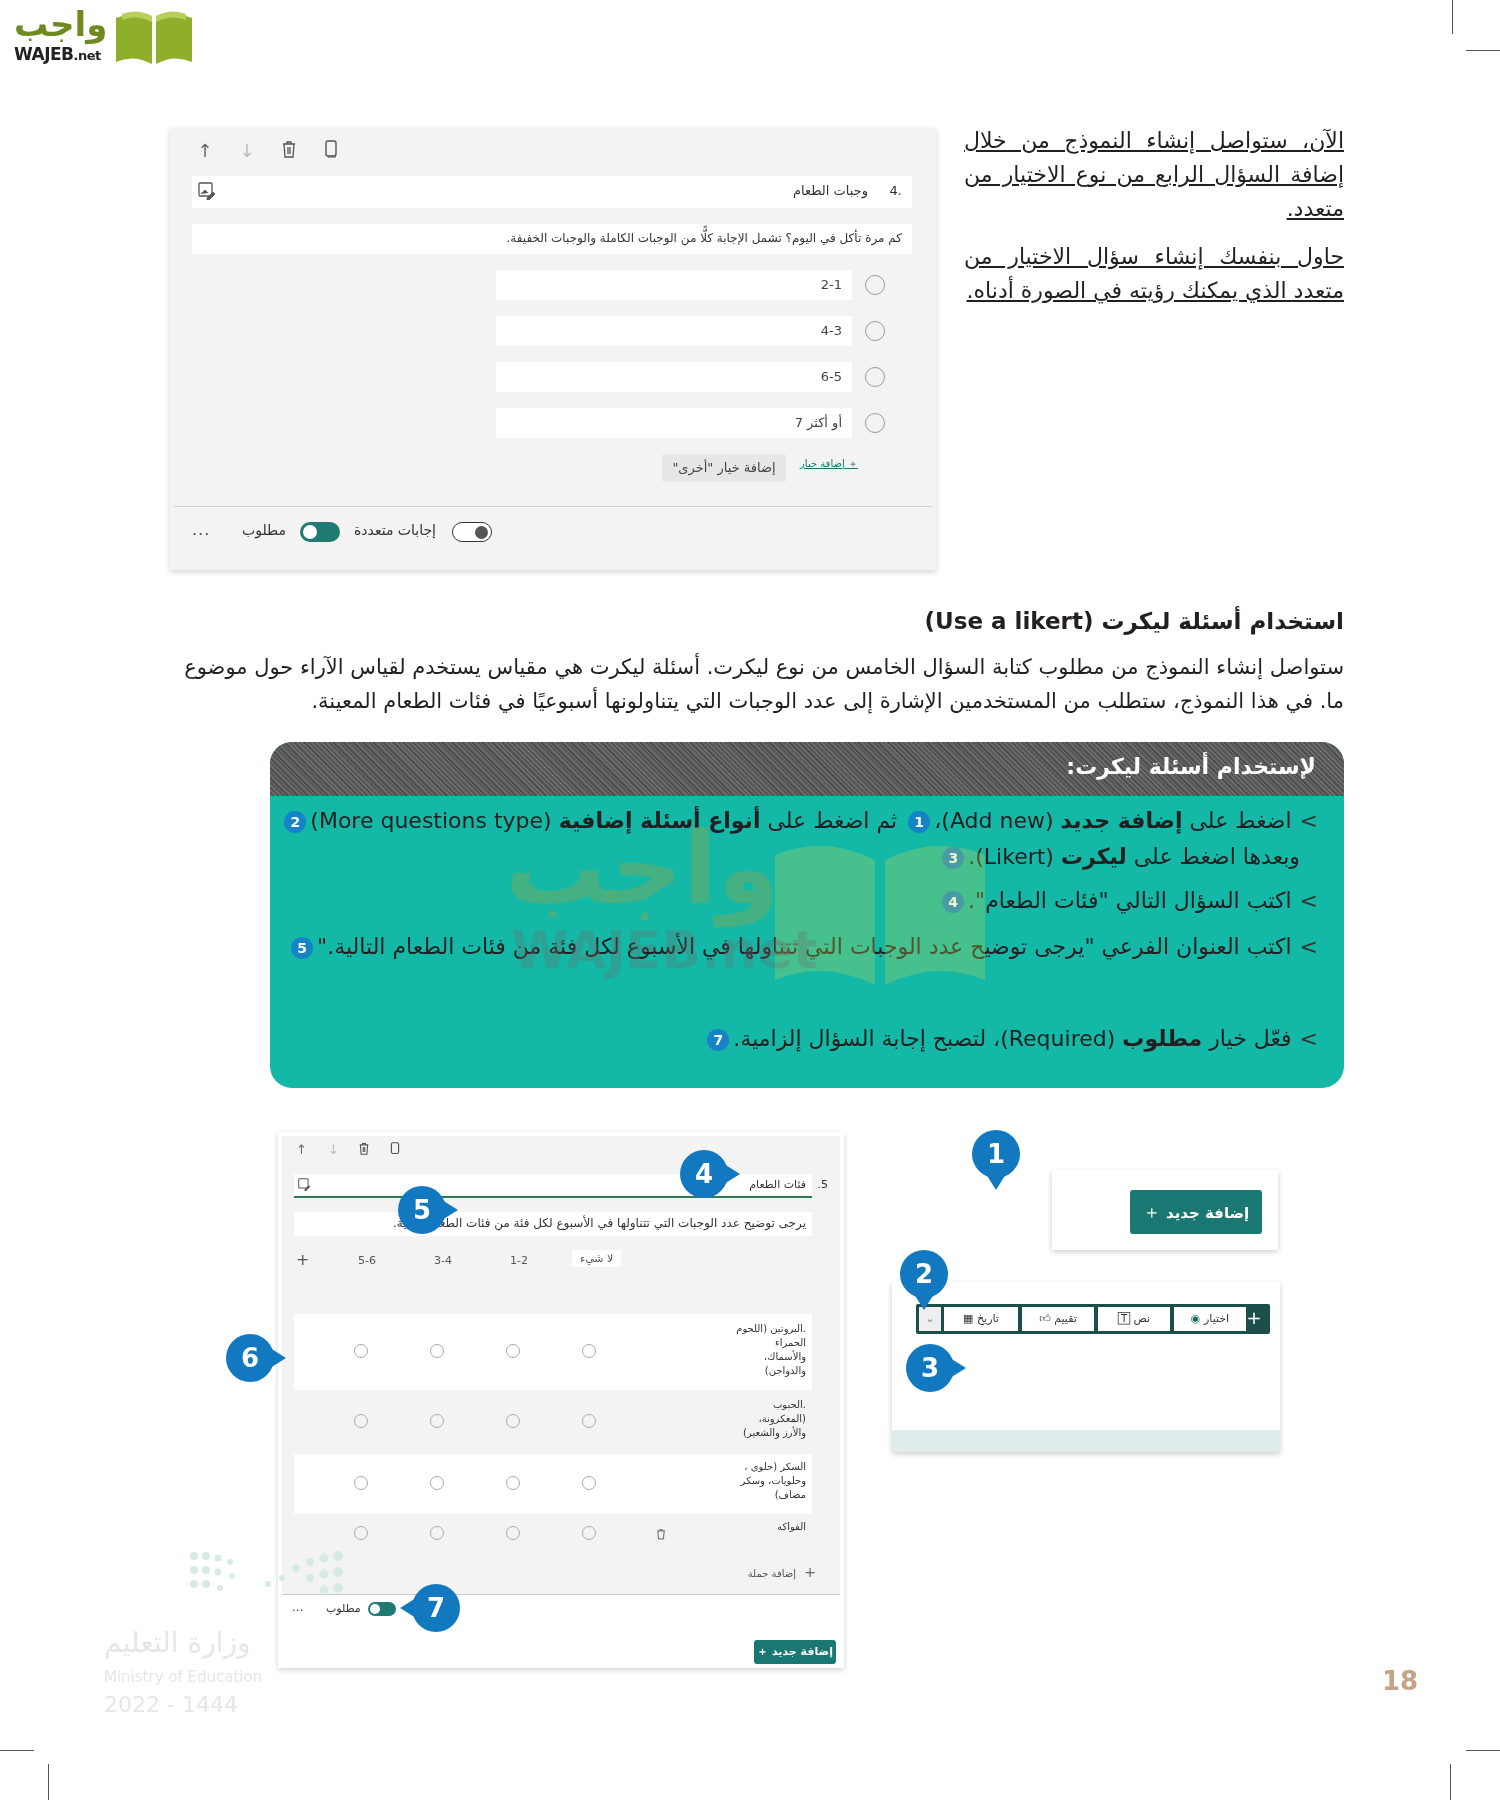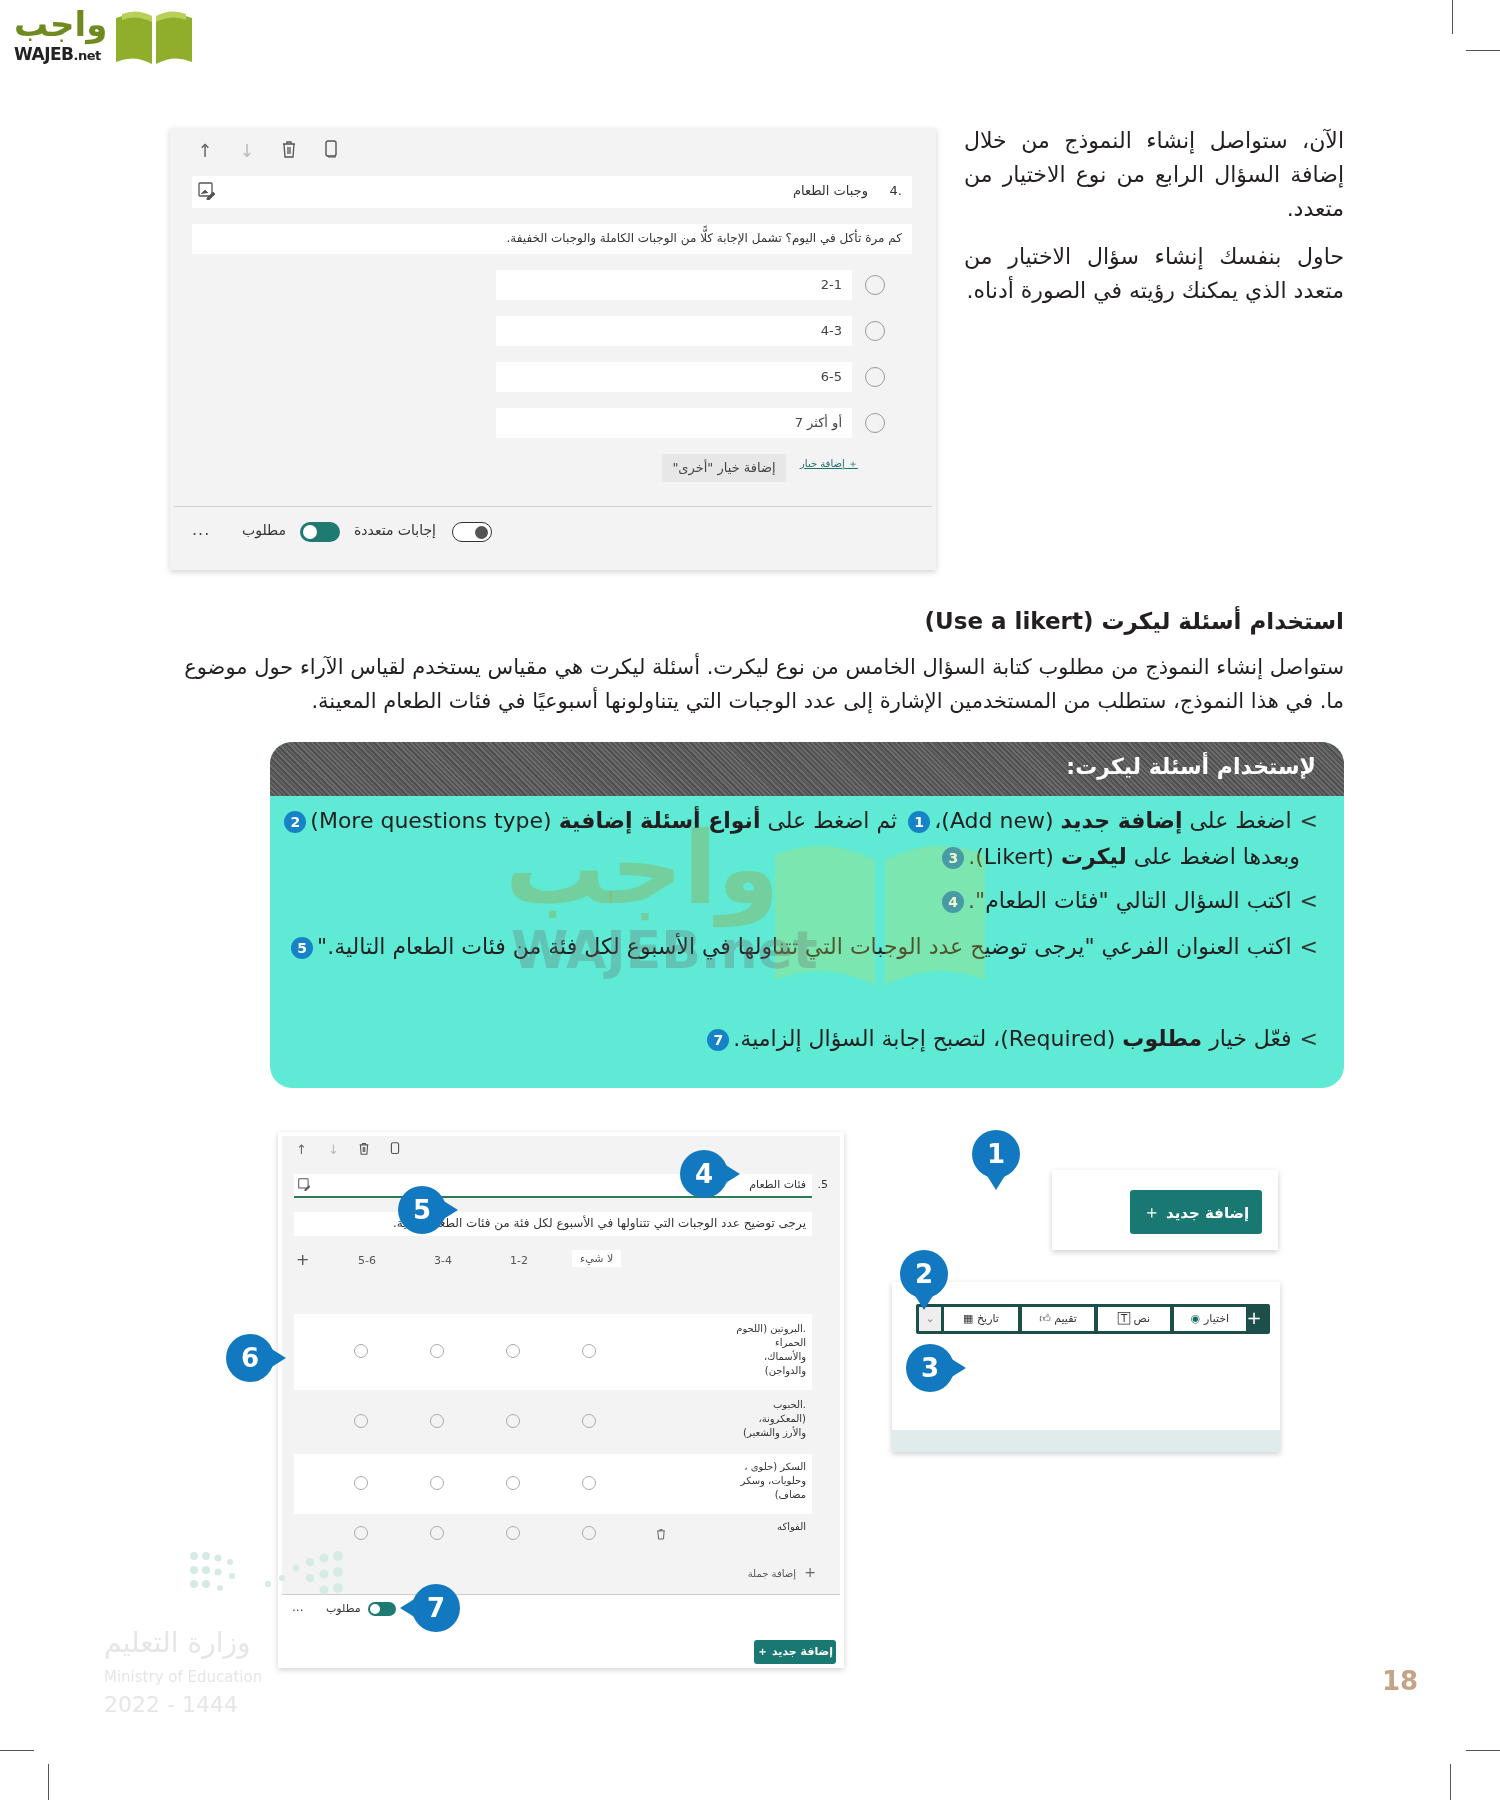--- a/index.html
+++ b/index.html
@@ -35,28 +35,28 @@
   .card1-divider { position: absolute; left: 4px; top: 378px; width: 758px; height: 1px; background: #d0d0d0; }
   .footer-label { position: absolute; font-size: 14px; color: #333; }
   .toggle { position: absolute; width: 40px; height: 20px; border-radius: 10px; }
   .toggle.on { background: #1f7a72; }
   .toggle.on .knob { position: absolute; left: 3px; top: 3px; width: 14px; height: 14px; border-radius: 50%; background: #fff; }
   .toggle.off { border: 1.5px solid #333; background: #fff; }
   .toggle.off .knob { position: absolute; right: 3px; top: 2.5px; width: 13px; height: 13px; border-radius: 50%; background: #555; }
   .dots { position: absolute; font-size: 16px; color: #444; letter-spacing: 1px; }
 
   
-  .side-p { right: 156px; width: 380px; font-size: 22px; line-height: 34px; color: #231f20; text-align: justify; text-align-last: right; }
+  .side-p { right: 156px; width: 380px; font-size: 22px; line-height: 34px; color: #231f20; text-align: justify; text-align-last: right; text-decoration: underline; }
 
   
   .sec-head { right: 156px; top: 608px; font-size: 23px; font-weight: bold; color: #231f20; }
   .intro-p { right: 156px; top: 650px; width: 1180px; font-size: 21px; line-height: 34px; color: #231f20; }
 
   
-  .ibox { left: 270px; top: 742px; width: 1074px; height: 346px; border-radius: 22px; overflow: hidden; background: #5eead4; }
+  .ibox { left: 270px; top: 742px; width: 1074px; height: 346px; border-radius: 22px; overflow: hidden; background: #14b8a6; }
   .ibox-head { position: absolute; left: 0; top: 0; width: 100%; height: 54px;
     background: repeating-linear-gradient(45deg, #6a6a6a 0 2px, #565656 2px 4px, #707070 4px 5px, #4e4e4e 5px 7px);
   }
   .ibox-title { position: absolute; right: 28px; top: 12px; font-size: 22px; font-weight: bold; color: #fff; }
   .step { position: absolute; right: 26px; font-size: 22px; color: #231f20; white-space: nowrap; }
   .step b { font-weight: bold; }
   .chev { display: inline-block; margin-left: 8px; color: #333; }
   .num-dot { display: inline-block; width: 22px; height: 22px; border-radius: 50%; background: #1683c6; color: #fff; font-size: 14px; font-weight: bold; text-align: center; line-height: 22px; vertical-align: middle; margin: 0 4px; }
 
   

